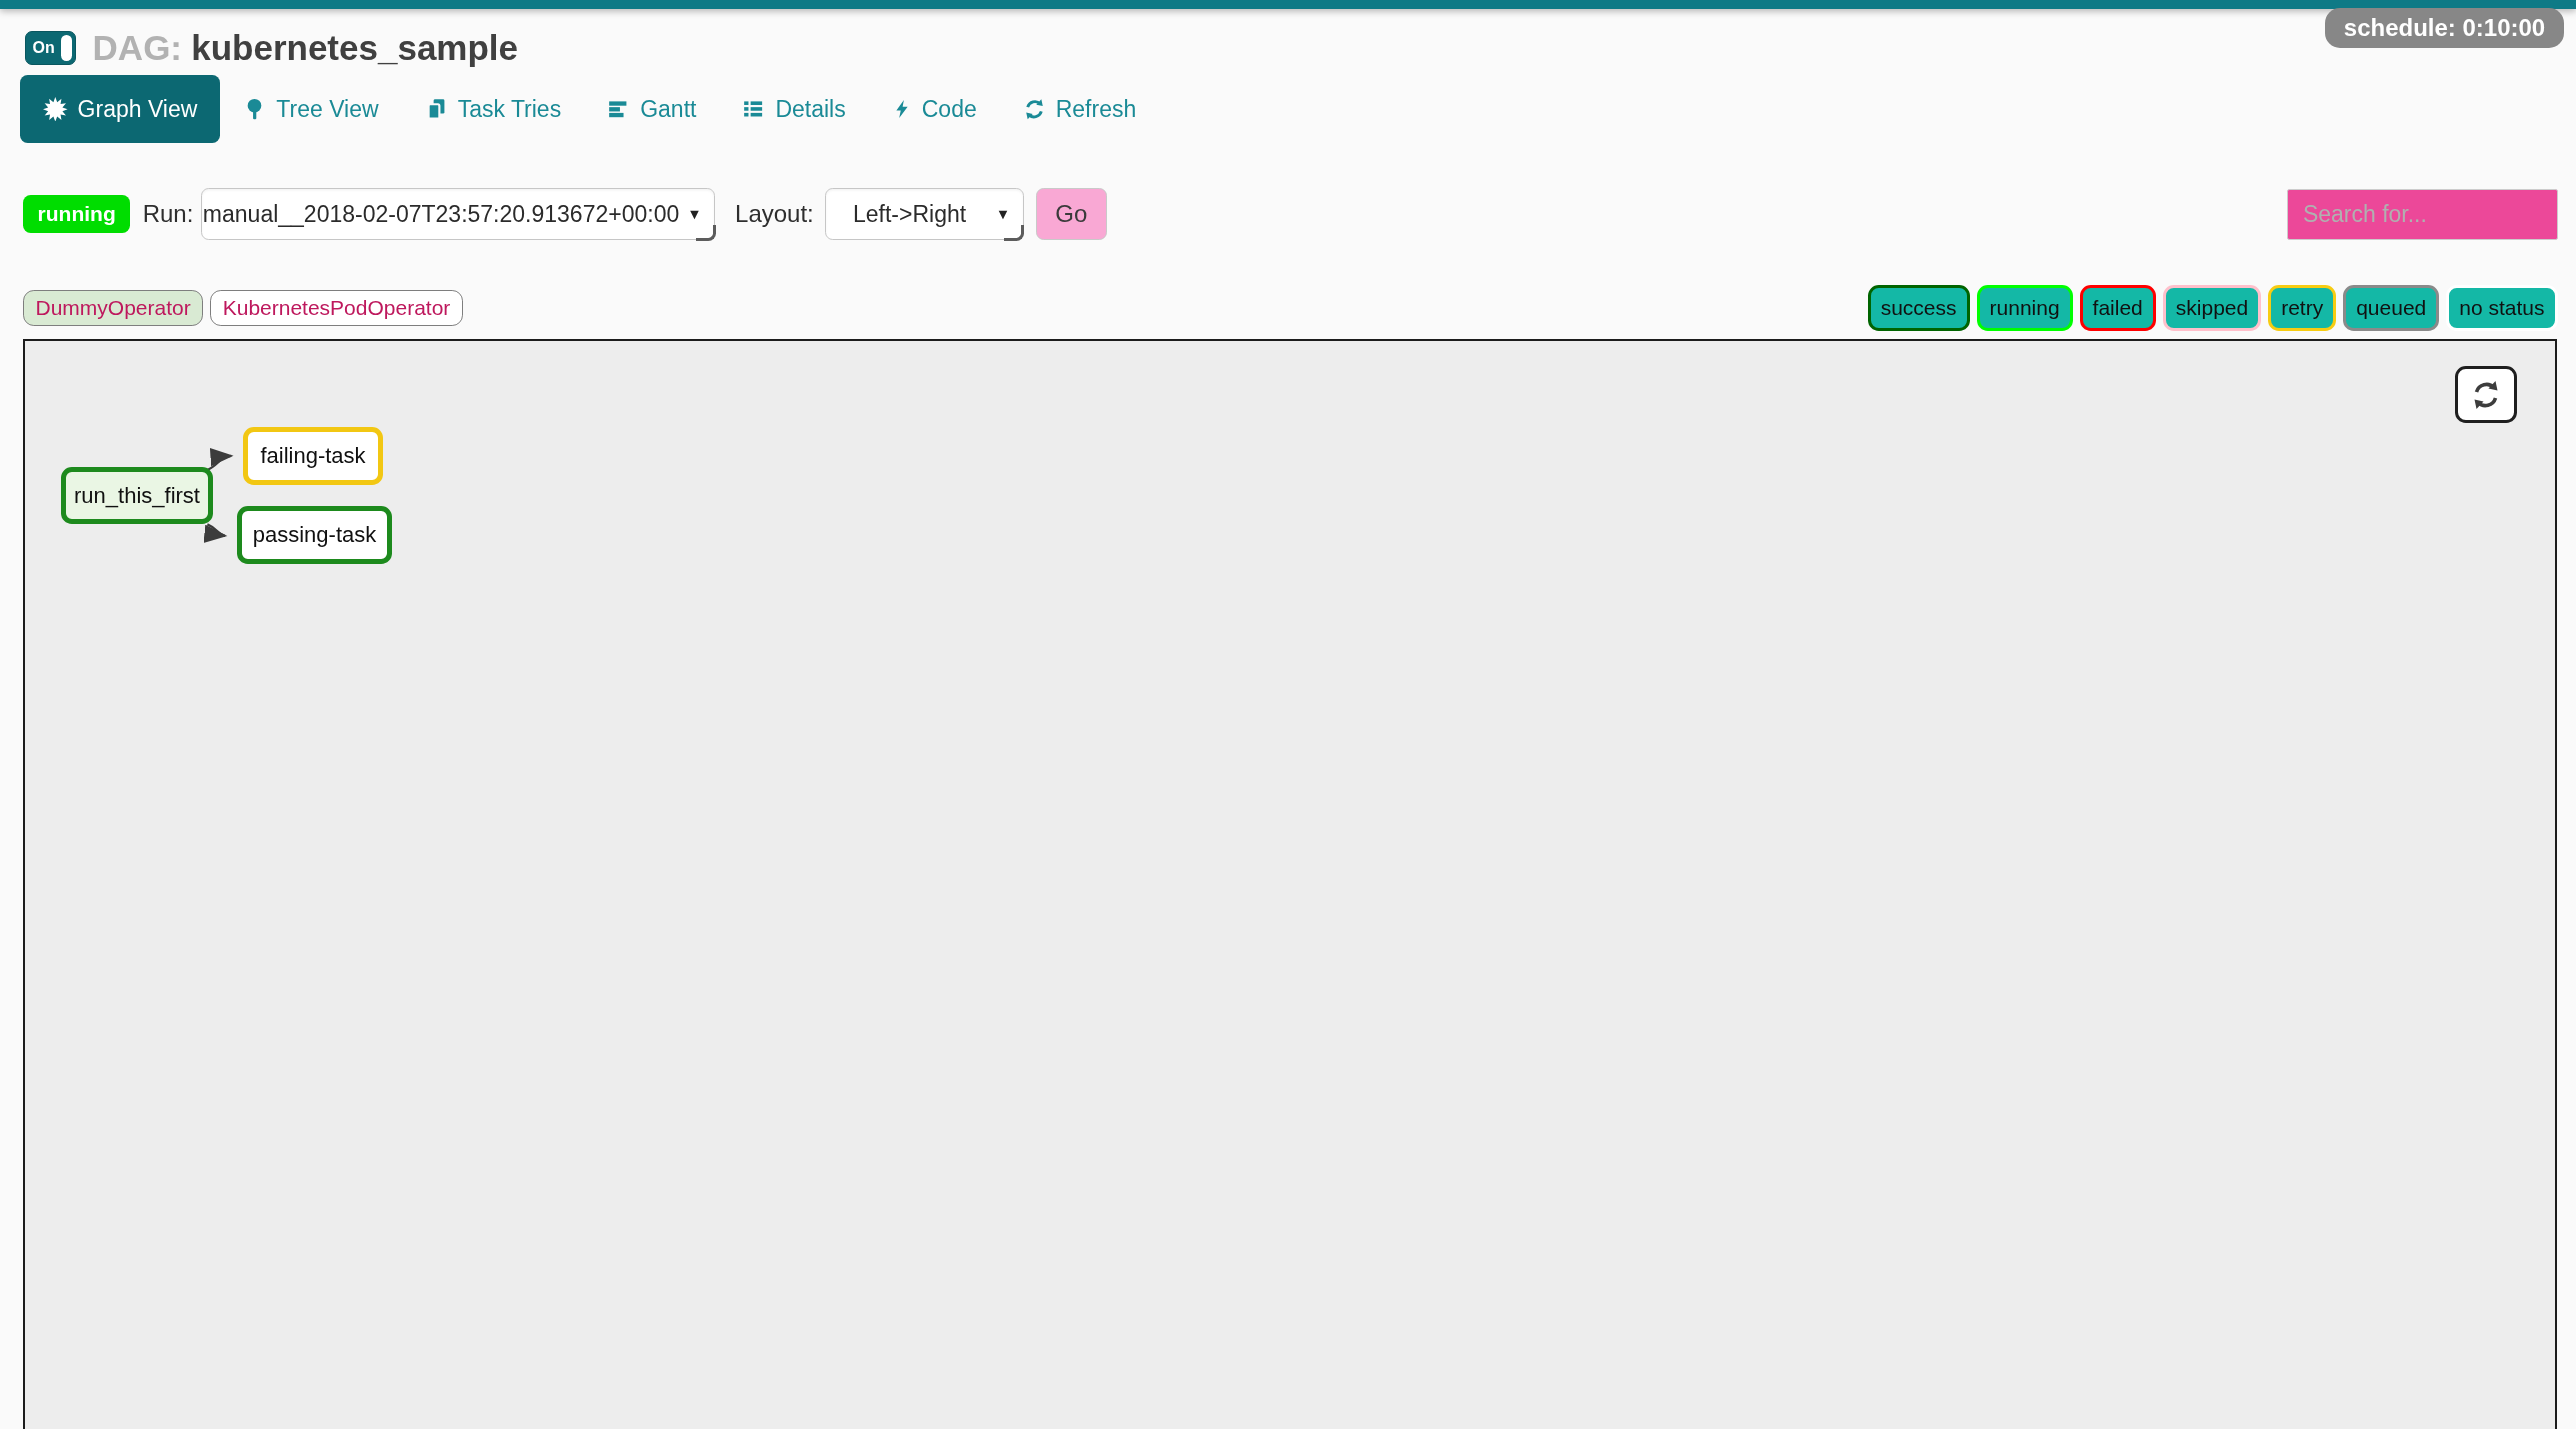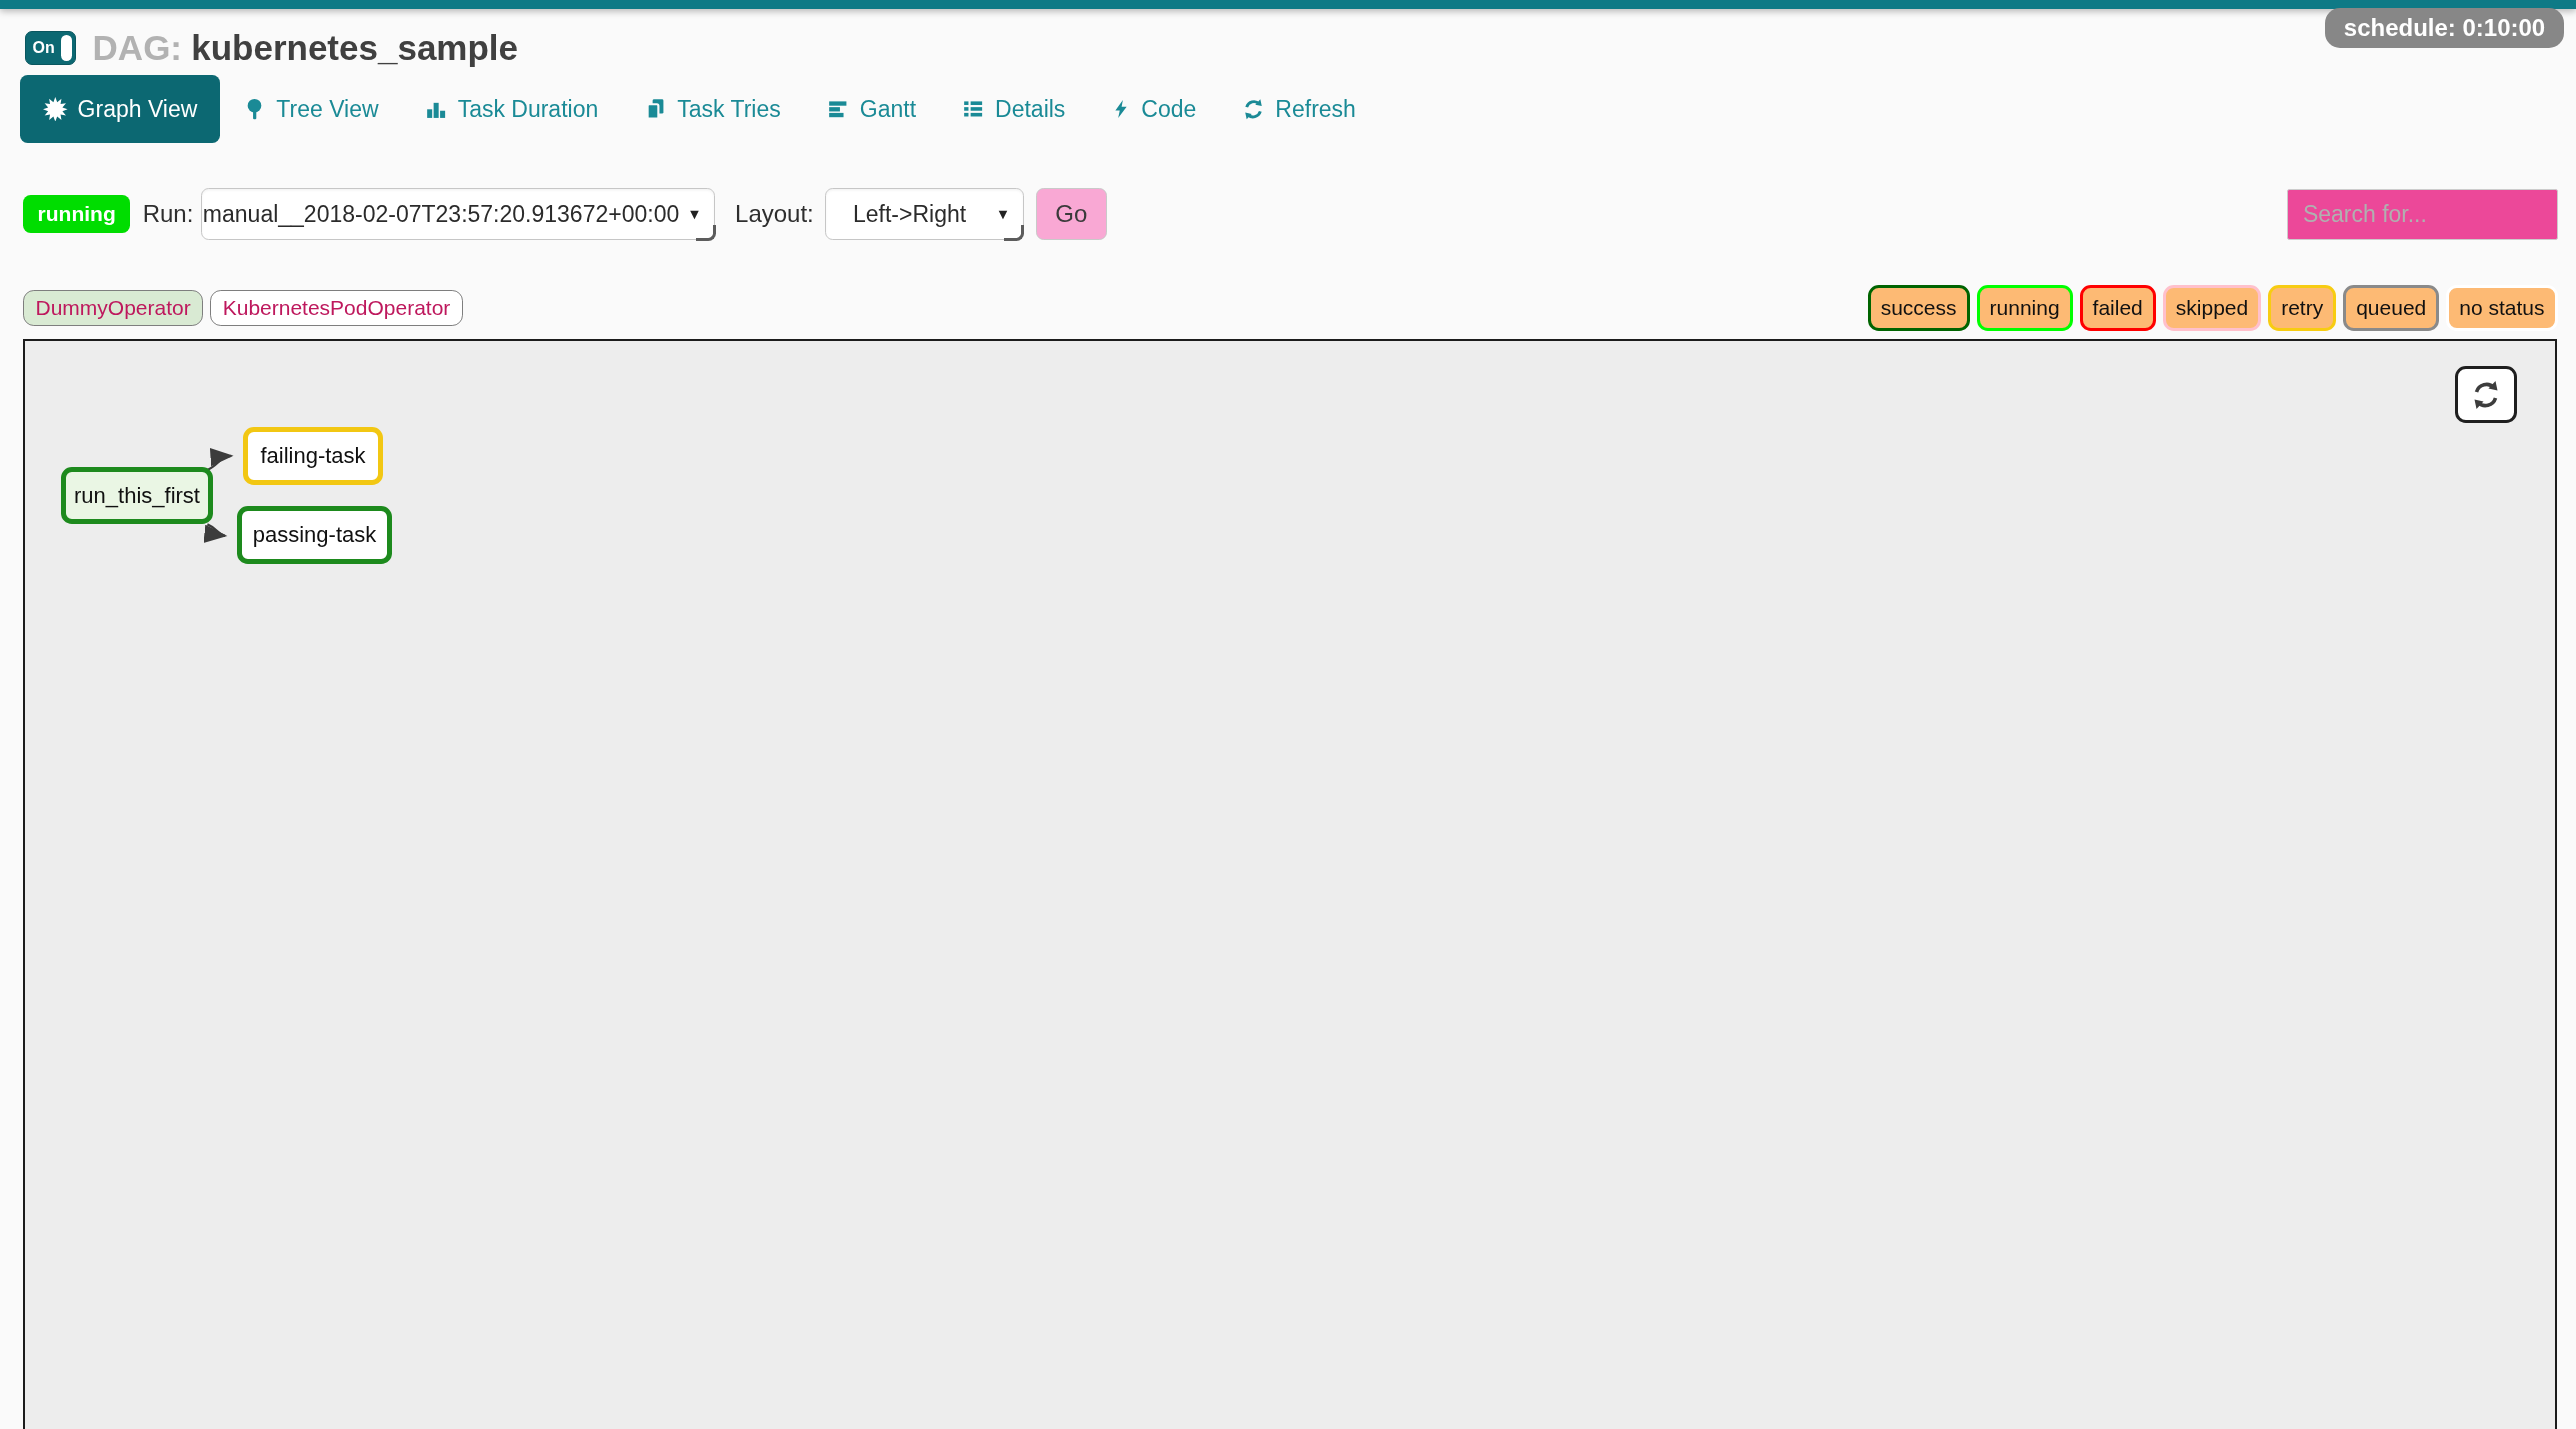--- a/index.html
+++ b/index.html
@@ -109,21 +109,21 @@
     position: absolute; top: 285px; left: 23px; right: 18.5px;
     display: flex; align-items: center;
   }
   .op-chip {
     font-size: 21px; color: #be185d; background: #fff;
     border: 1.5px solid #7e7e7e; border-radius: 10.8px;
     padding: 4.6px 11.5px; margin-right: 7px; white-space: nowrap;
   }
   .status-group { margin-left: auto; display: flex; align-items: center; gap: 7px; }
   .status-chip {
-    font-size: 21px; color: #111; background: #fdba74;
+    font-size: 21px; color: #111; background: #14b8a6;
     border: 3.8px solid #fff; border-radius: 10.8px;
     padding: 8px 10px; white-space: nowrap;
   }
 
   
   .graph {
     position: absolute; left: 23px; top: 339px; width: 2534px; height: 1154px;
     background: #ededed; border: 2.3px solid #1c1c1c;
   }
   .graph-refresh {
@@ -174,30 +174,20 @@
   <a class="tab">
     <span class="icon">
       <svg width="23" height="24.6" viewBox="0 0 32 32" fill="currentColor">
           <circle cx="16" cy="11" r="9.5"></circle>
           <rect x="14" y="17" width="4.5" height="13" rx="1.5"></rect>
         </svg>
     </span>
     <span>Tree View</span>
   </a>
 
-  <a class="tab">
-    <span class="icon">
-      <svg width="23" height="24.6" viewBox="0 0 32 32" fill="currentColor">
-          <rect x="3" y="16" width="7" height="12"></rect>
-          <rect x="12" y="7" width="7" height="21"></rect>
-          <rect x="21" y="18" width="7" height="10"></rect>
-        </svg>
-    </span>
-    <span>Task Duration</span>
-  </a>
 
   <a class="tab">
     <span class="icon">
       <svg width="23" height="24.6" viewBox="0 0 32 32">
           <rect x="12" y="2" width="15" height="20" rx="2" fill="currentColor"></rect>
           <rect x="5" y="9" width="15" height="20" rx="2" fill="currentColor" stroke="#fafafa" stroke-width="3"></rect>
         </svg>
     </span>
     <span>Task Tries</span>
   </a>

